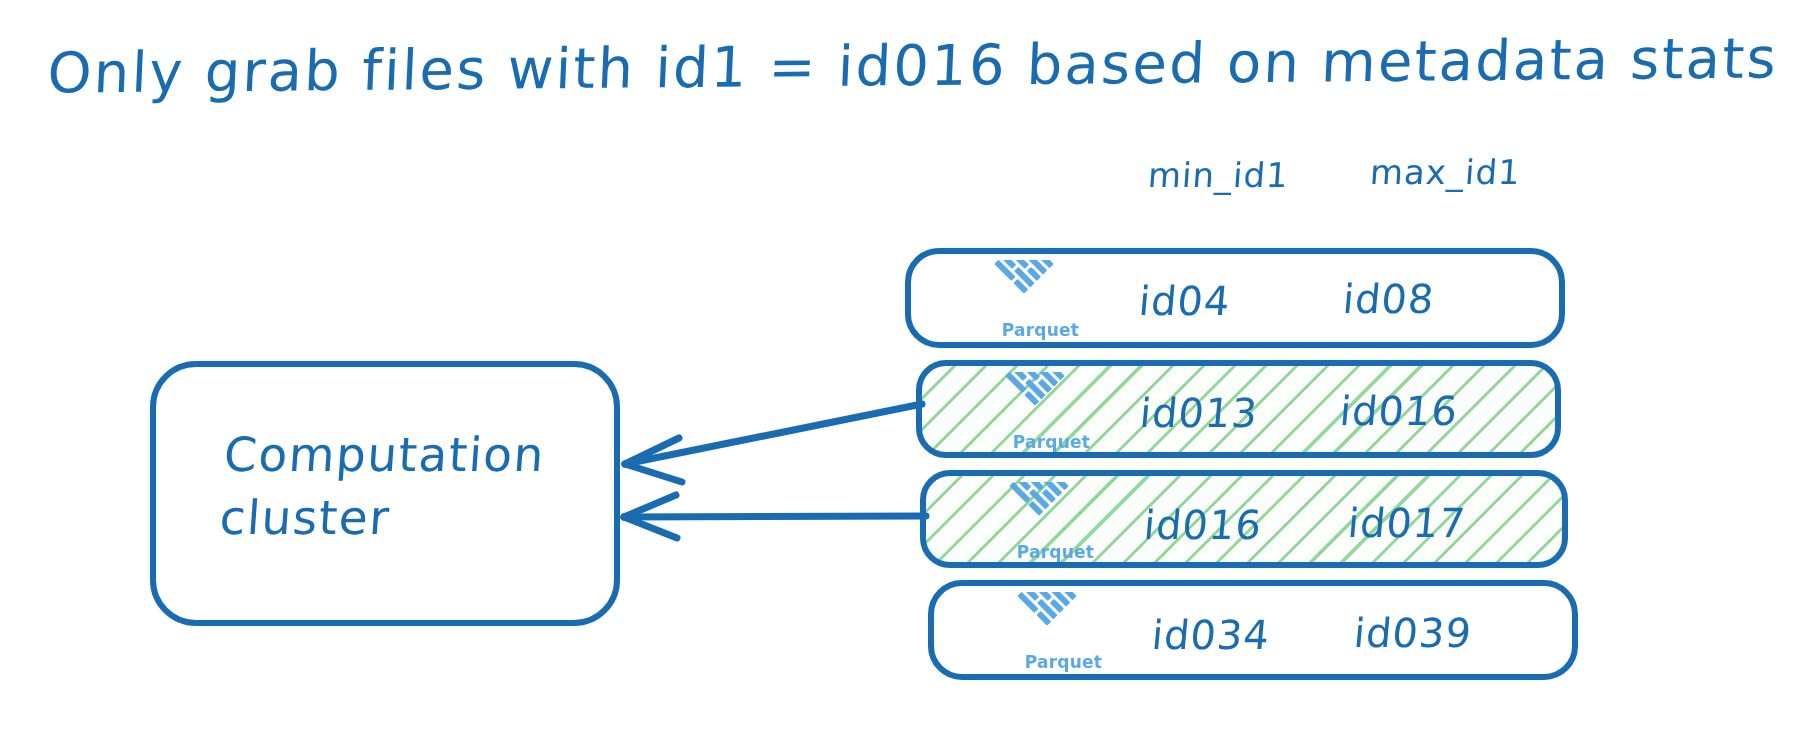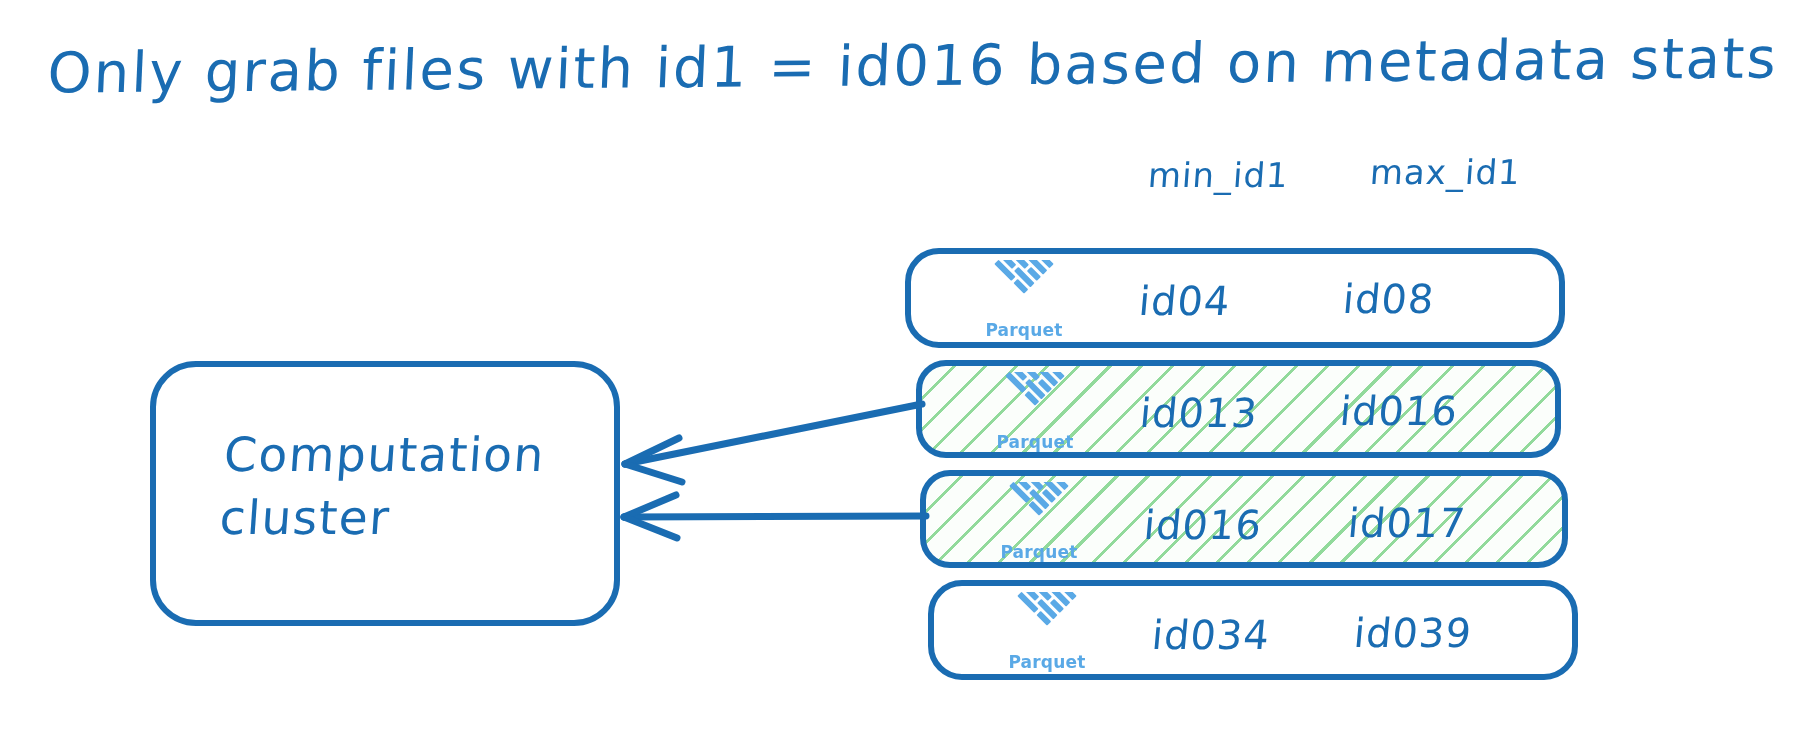--- a/index.html
+++ b/index.html
@@ -86,21 +86,21 @@
 
   
   .logo{
     position:absolute;
     width:110px; height:86px;
     left:58px; top:6px;
     pointer-events:none;
   }
   .logo svg{display:block;width:100%;height:62px;}
   .logo .logo-text{
-    text-align:center;
+    text-align:right;
     color:#5aa9e6;
     font-size:17px;
     font-weight:bold;
     letter-spacing:0.2px;
     margin-top:-2px;
   }
 
   .cell{
     position:absolute;
     color:#1a6cb2;

